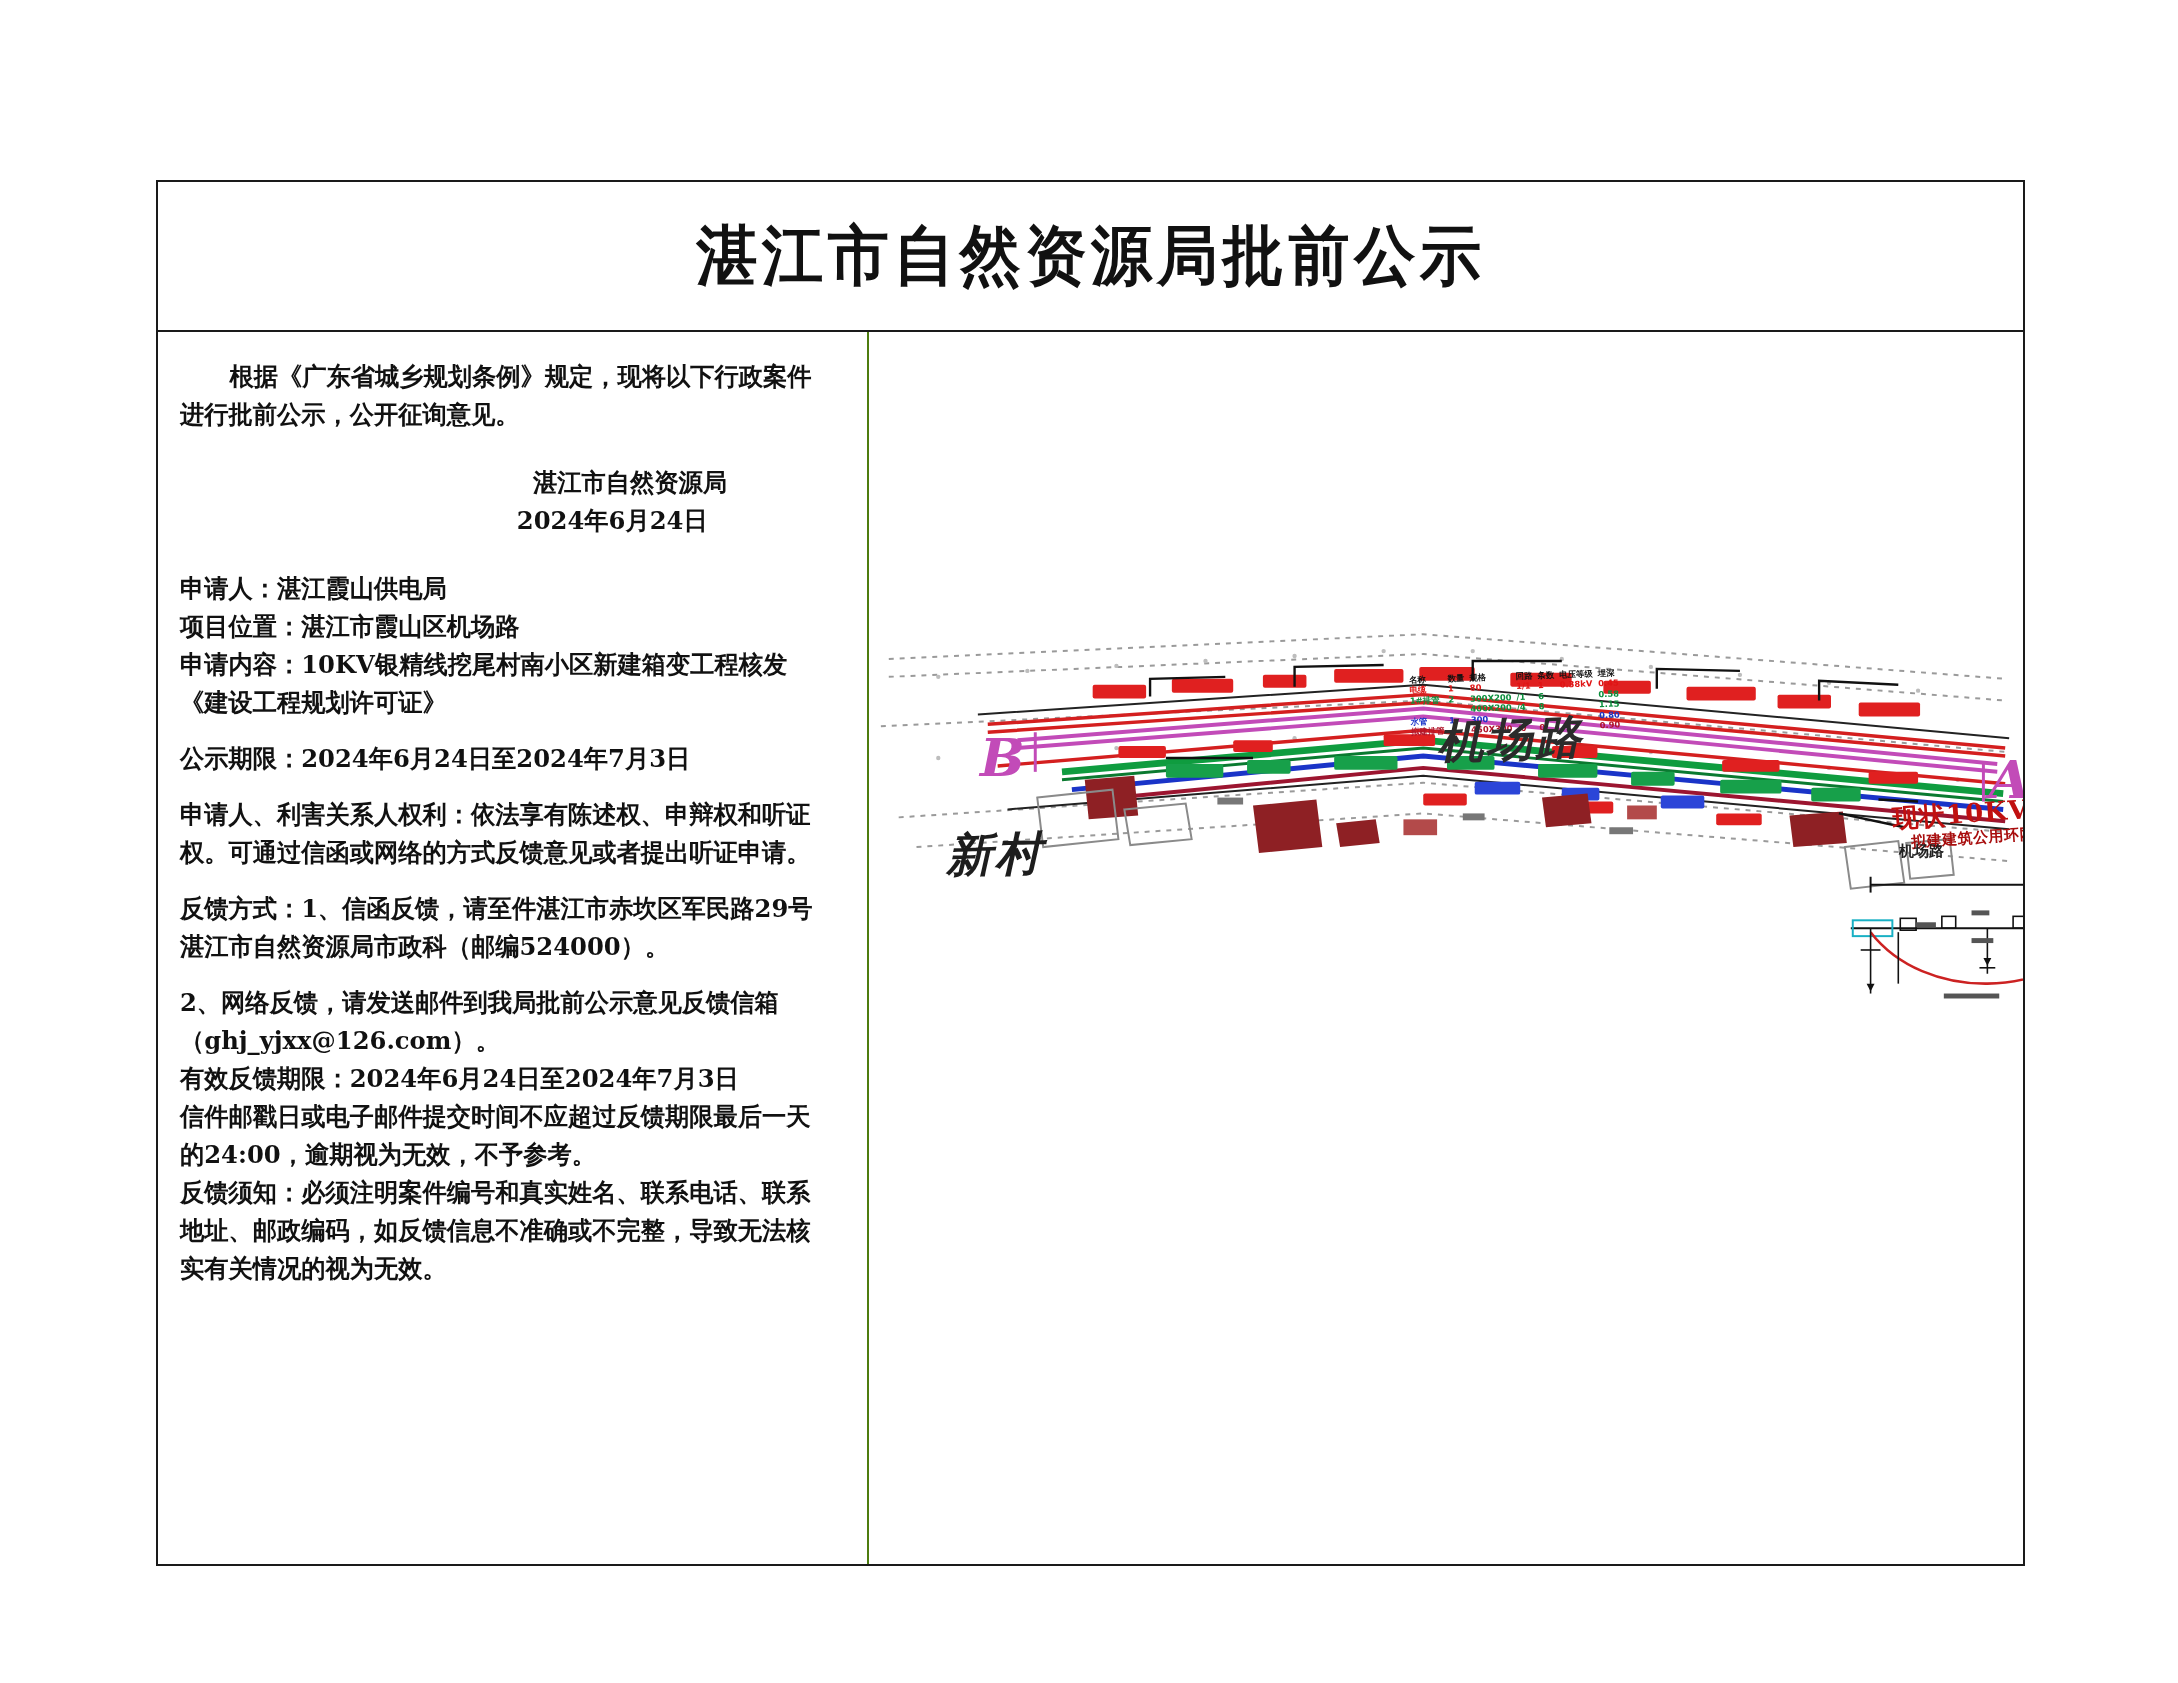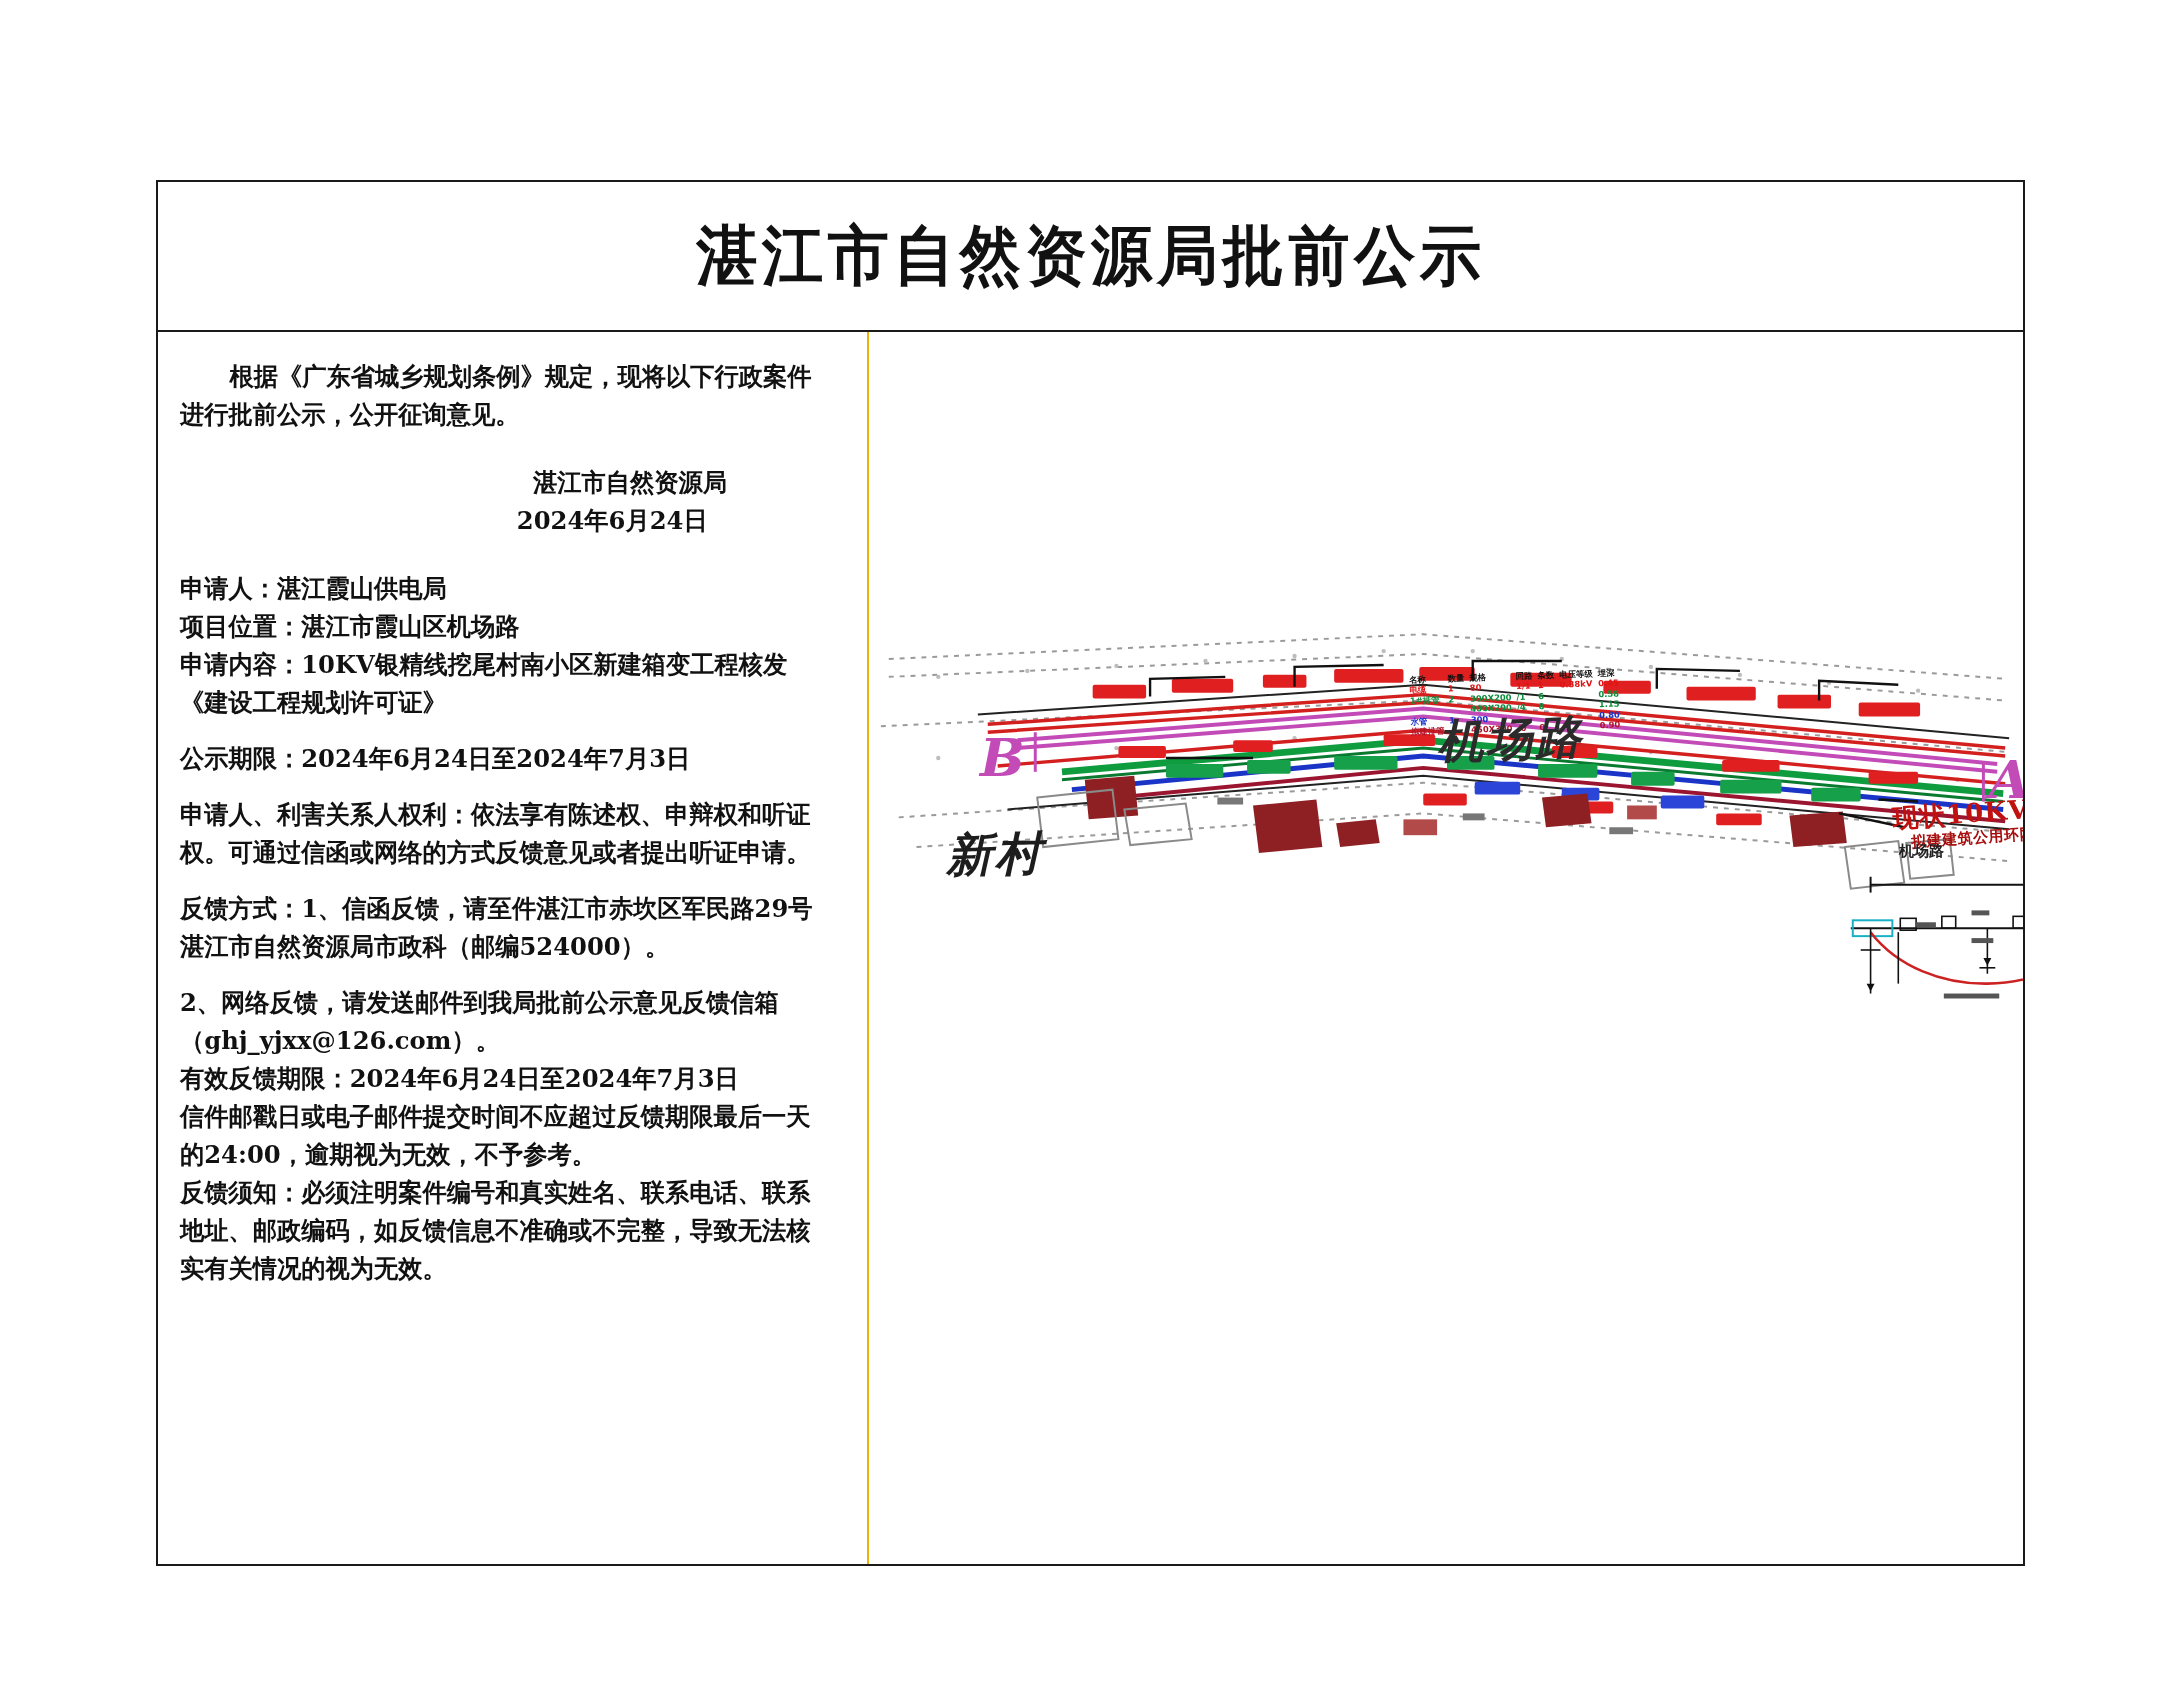--- a/index.html
+++ b/index.html
@@ -61,21 +61,21 @@
   .body-row {
     position: absolute;
     left: 0;
     top: 150px;
     right: 0;
     bottom: 0;
     display: flex;
   }
   .col-left {
     width: 711px;
-    border-right: 2px solid #eab308;
+    border-right: 2px solid #4d7c0f;
     box-sizing: border-box;
     position: relative;
     padding: 26px 14px 4px 22px;
   }
   .col-right {
     flex: 1;
     position: relative;
     box-sizing: border-box;
     overflow: hidden;
   }

